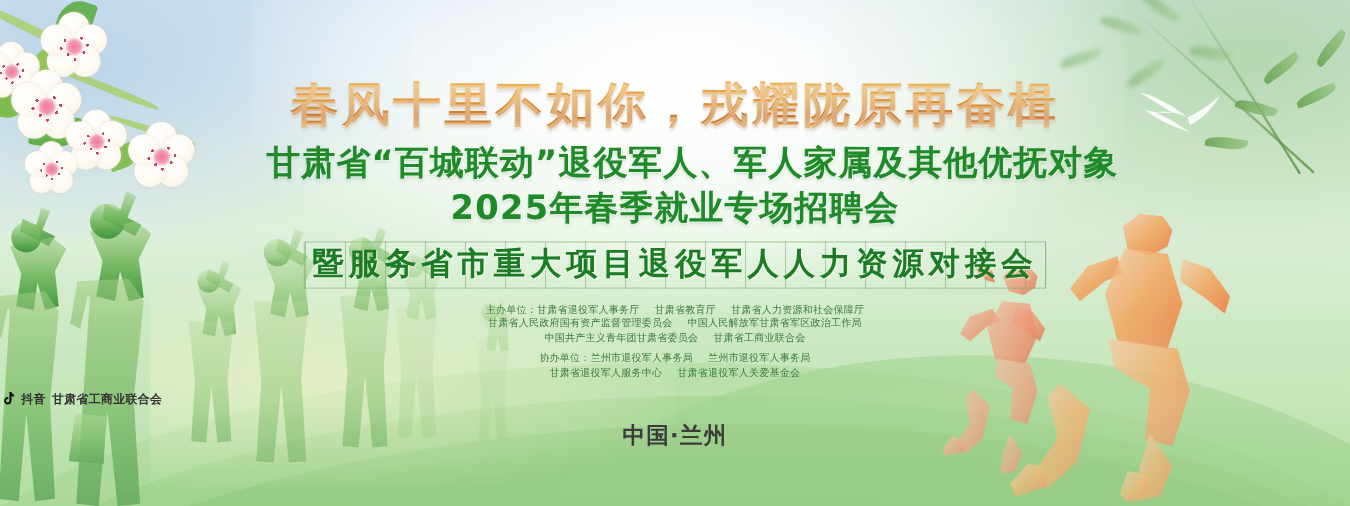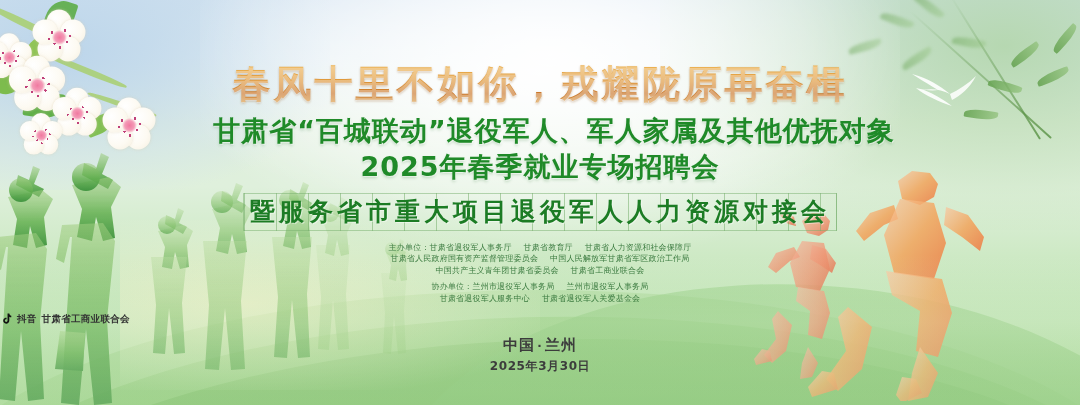--- a/index.html
+++ b/index.html
@@ -91,21 +91,21 @@
   .credits{margin-top:11px;color:#3a7a3f;font-size:8px;line-height:11.4px;letter-spacing:.2px;}
   .credits .row{white-space:nowrap;}
   .credits .lbl{opacity:.95;}
   .credits .gap{display:inline-block;width:12px;}
 
   .dyline{margin-top:9px;display:flex;align-items:center;gap:5px;
     color:#2f2f2f;font-size:9.5px;font-weight:600;letter-spacing:.3px;}
   .dy-ico{width:12px;height:13px;display:inline-block;}
   .dy-sup{color:#333;font-size:9.5px;font-weight:600;}
 
-  .place{margin-top:10px;color:#3c3c3c;font-size:15px;font-weight:600;letter-spacing:1px;font-family:Liberation Mono, monospace;}
+  .place{margin-top:10px;color:#3c3c3c;font-size:18px;font-weight:600;letter-spacing:1px;}
   .date{margin-top:3px;color:#3c3c3c;font-size:12px;font-weight:600;letter-spacing:.6px;}
 </style>
 </head>
 <body>
 
 <div class="poster">
 
   <div class="wash-left"></div>
   <div class="wash-rt"></div>
   <div class="wash-mid"></div>
@@ -331,16 +331,15 @@
 
     <div class="dyline">
       <svg class="dy-ico" viewBox="0 0 24 26">
         <path d="M15.6 1.2h3.1c.2 2.4 1.6 4 3.9 4.2v3.1c-1.5.1-2.8-.3-4-1.1v6.9c0 5.2-4.6 8.4-8.9 6.3-3.1-1.5-4.2-5.5-2.4-8.5 1.2-2 3.5-3.1 5.8-2.8v3.3c-1.8-.5-3.4.8-3.4 2.5 0 1.5 1.2 2.7 2.7 2.7 1.5 0 2.7-1.2 2.7-2.8V1.2z" fill="#111"></path>
       </svg>
       <span>抖音</span>
       <span class="dy-sup">甘肃省工商业联合会</span>
     </div>
 
     <div class="place">中国·兰州</div>
-    <div class="date">2025年3月30日</div>
   </div>
 
 </div>
 
 </body></html>

